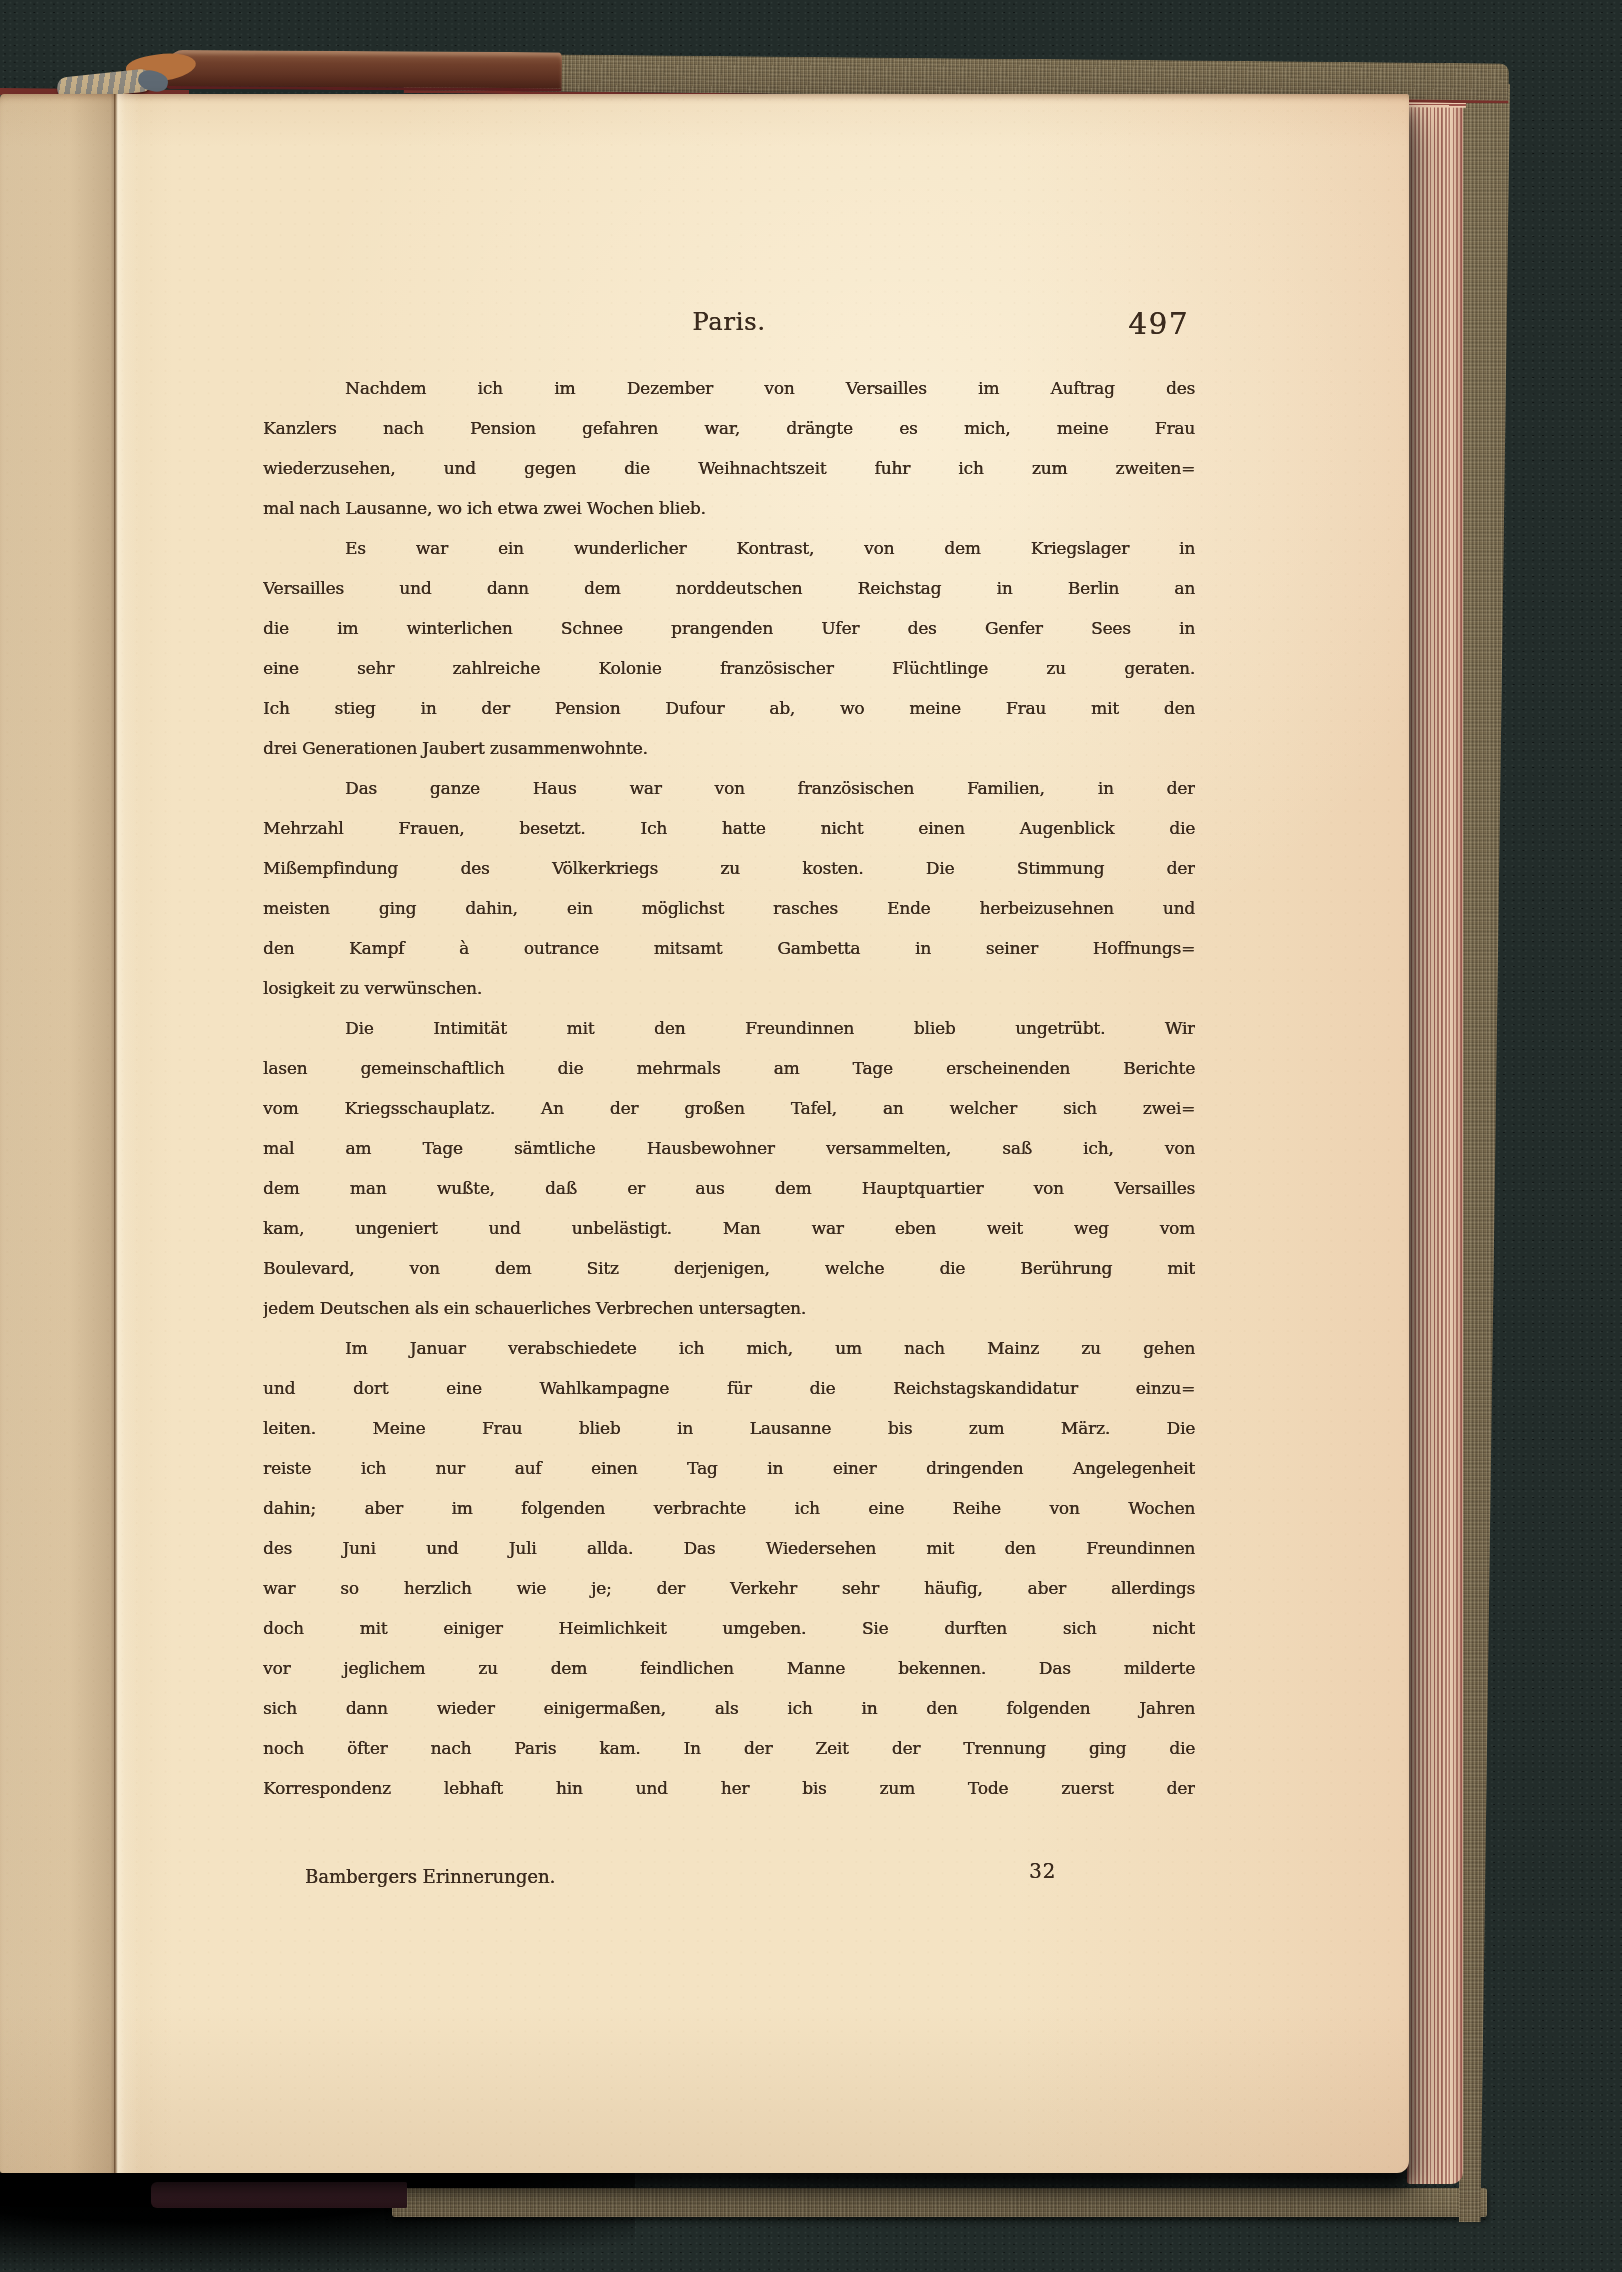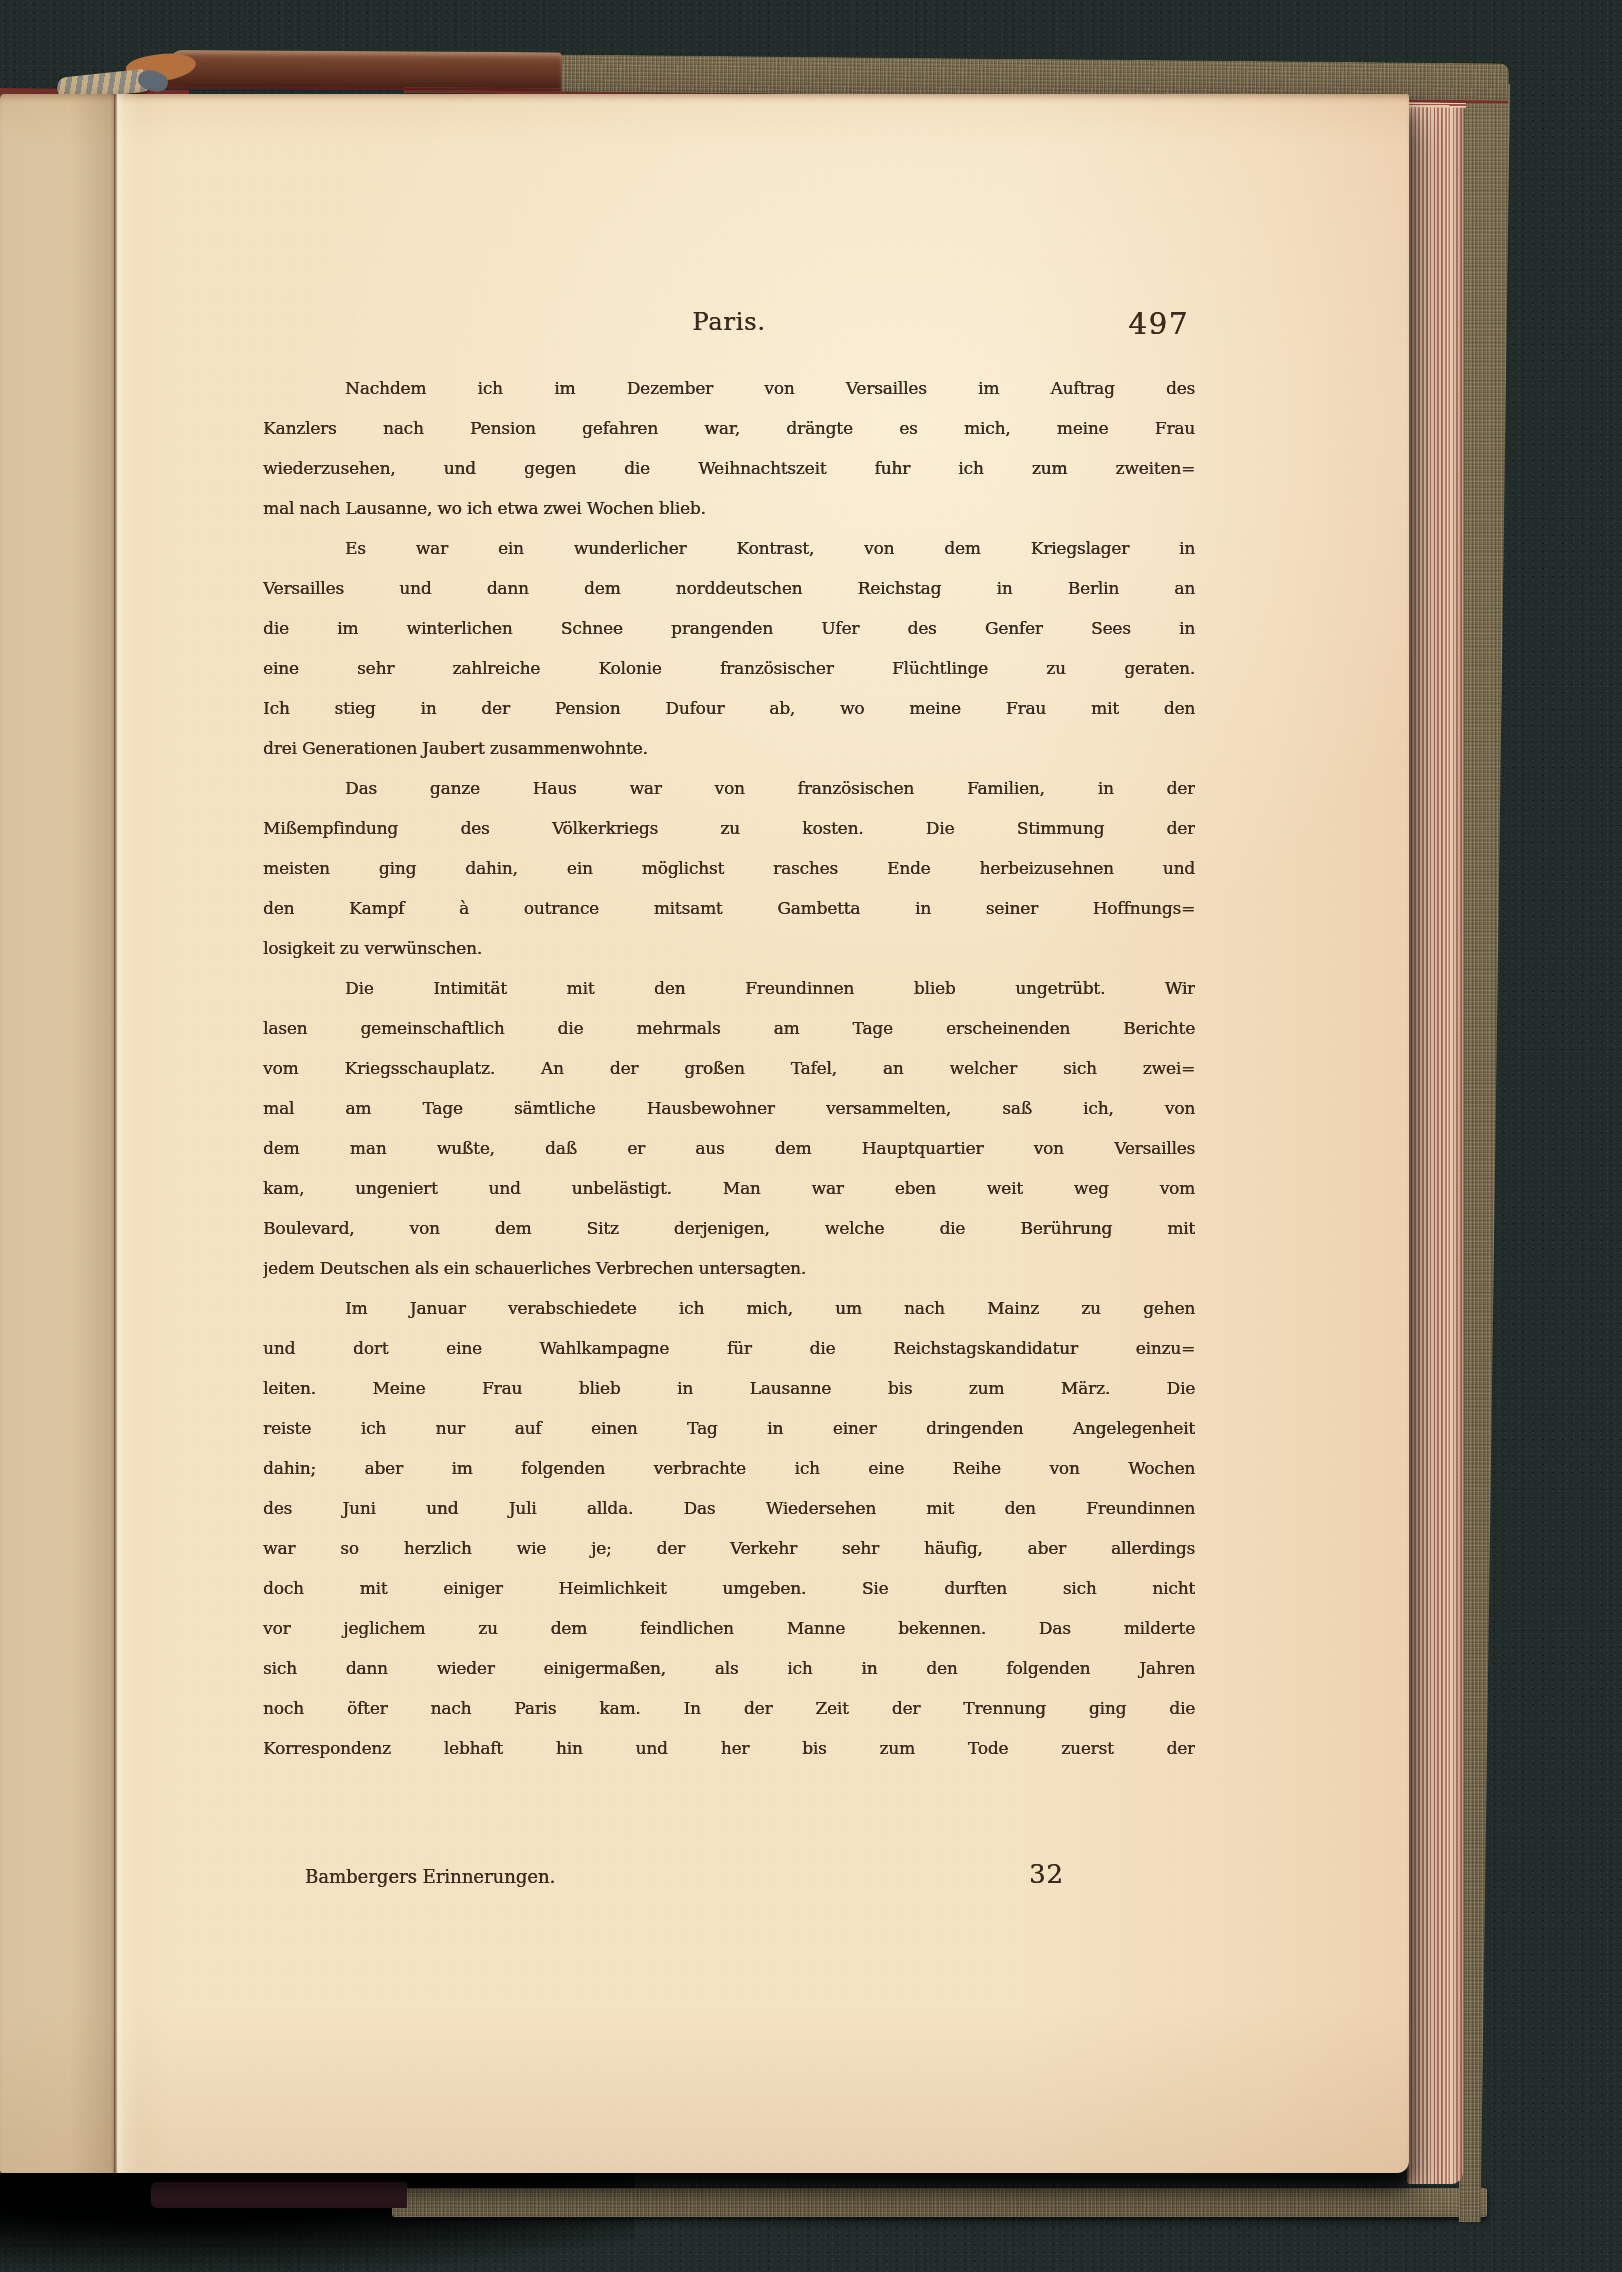--- a/index.html
+++ b/index.html
@@ -87,21 +87,21 @@
 
   .body-text{left:263px;top:274px;width:932px;}
   .text-line{position:relative;display:block;height:40px;line-height:40px;
     font-size:17px;letter-spacing:-0.2px;overflow:hidden;
     text-align:justify;text-align-last:justify;text-justify:inter-word;}
   .text-line.indent{text-indent:82px;}
   .text-line.flush{text-align-last:left;}
 
   .page-footer{left:263px;top:1763px;width:932px;height:38px;}
   .footer-title{left:42px;top:9px;position:absolute;font-size:18px;}
-  .sheet-number{left:766px;top:1.5px;position:absolute;font-size:26px;letter-spacing:0.8px;}
+  .sheet-number{left:766px;top:1.5px;position:absolute;font-size:20px;letter-spacing:0.8px;}
 </style>
 </head>
 <body>
 
 <div class="scene">
 
   <div class="floor-shadow"></div>
   <div class="cover-bottom cloth"></div>
   <div class="cover-corner-maroon"></div>
   <div class="cover-right cloth"></div>
@@ -130,20 +130,21 @@
         <div class="text-line">Kanzlers nach Pension gefahren war, drängte es mich, meine Frau</div>
         <div class="text-line">wiederzusehen, und gegen die Weihnachtszeit fuhr ich zum zweiten=</div>
         <div class="text-line flush">mal nach Lausanne, wo ich etwa zwei Wochen blieb.</div>
         <div class="text-line indent">Es war ein wunderlicher Kontrast, von dem Kriegslager in</div>
         <div class="text-line">Versailles und dann dem norddeutschen Reichstag in Berlin an</div>
         <div class="text-line">die im winterlichen Schnee prangenden Ufer des Genfer Sees in</div>
         <div class="text-line">eine sehr zahlreiche Kolonie französischer Flüchtlinge zu geraten.</div>
         <div class="text-line">Ich stieg in der Pension Dufour ab, wo meine Frau mit den</div>
         <div class="text-line flush">drei Generationen Jaubert zusammenwohnte.</div>
         <div class="text-line indent">Das ganze Haus war von französischen Familien, in der</div>
+        <div class="text-line">Mehrzahl Frauen, besetzt.  Ich hatte nicht einen Augenblick die</div>
         <div class="text-line">Mißempfindung des Völkerkriegs zu kosten.  Die Stimmung der</div>
         <div class="text-line">meisten ging dahin, ein möglichst rasches Ende herbeizusehnen und</div>
         <div class="text-line">den Kampf à outrance mitsamt Gambetta in seiner Hoffnungs=</div>
         <div class="text-line flush">losigkeit zu verwünschen.</div>
         <div class="text-line indent">Die Intimität mit den Freundinnen blieb ungetrübt.  Wir</div>
         <div class="text-line">lasen gemeinschaftlich die mehrmals am Tage erscheinenden Berichte</div>
         <div class="text-line">vom Kriegsschauplatz.  An der großen Tafel, an welcher sich zwei=</div>
         <div class="text-line">mal am Tage sämtliche Hausbewohner versammelten, saß ich, von</div>
         <div class="text-line">dem man wußte, daß er aus dem Hauptquartier von Versailles</div>
         <div class="text-line">kam, ungeniert und unbelästigt.  Man war eben weit weg vom</div>

